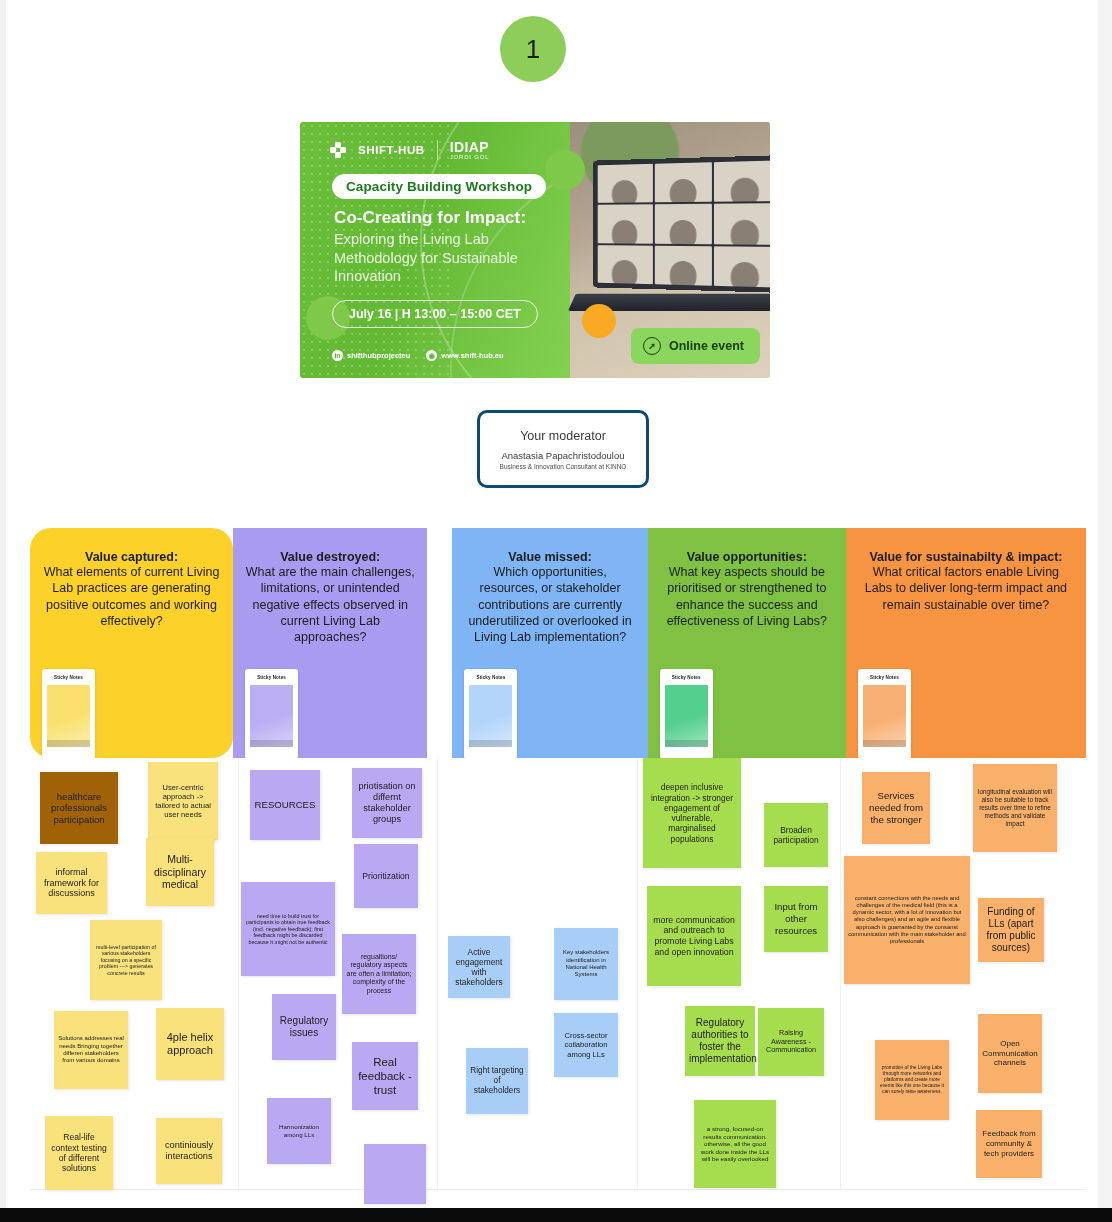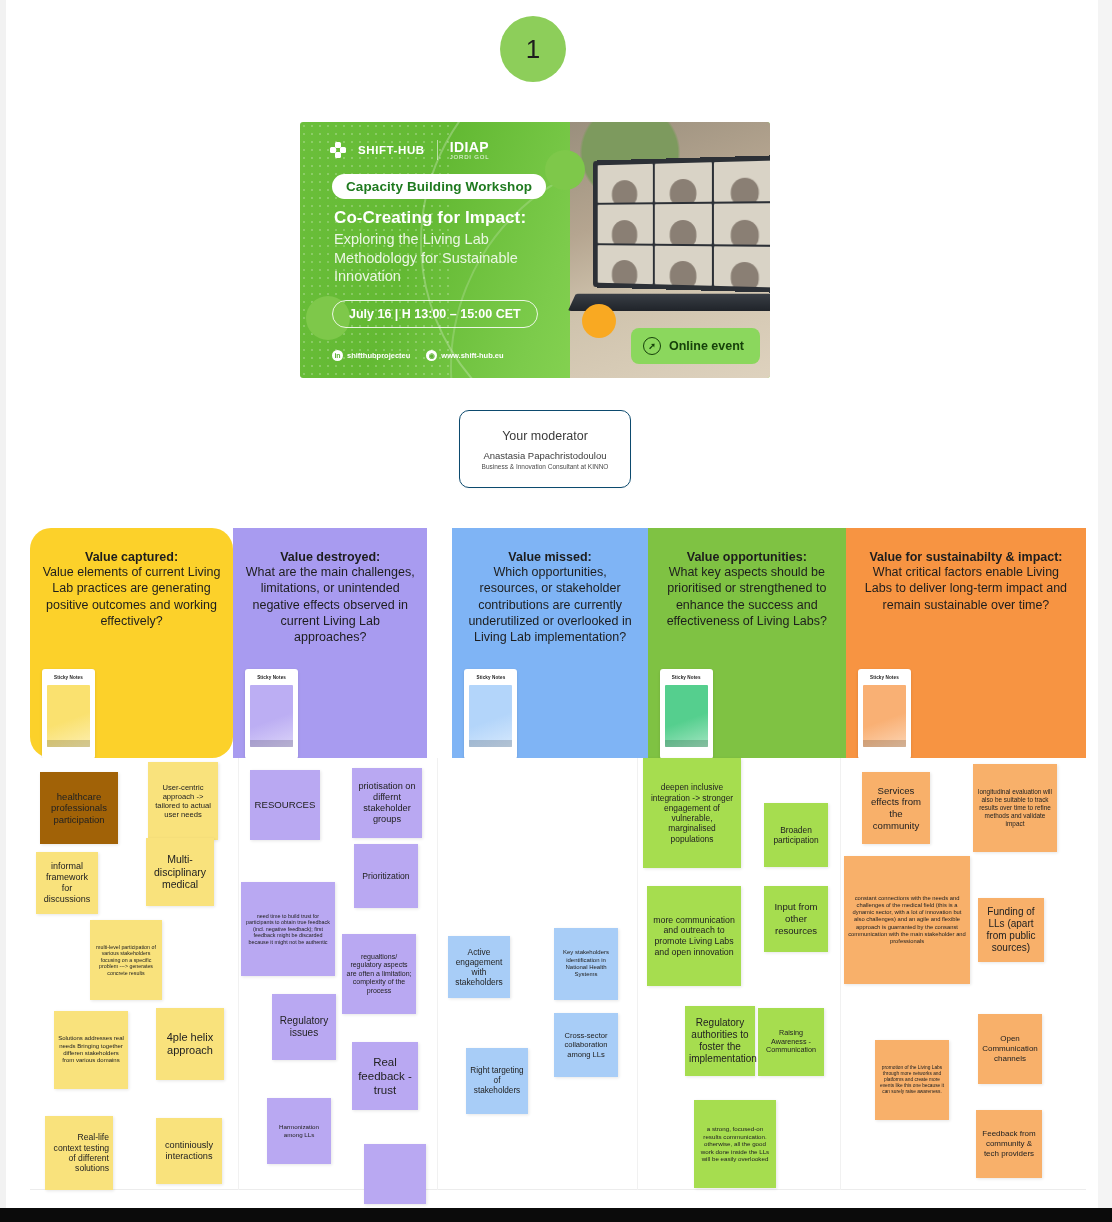--- a/index.html
+++ b/index.html
@@ -141,22 +141,22 @@
     padding:9px 16px 9px 12px; border-radius:8px;
     display:flex; align-items:center; gap:8px;
   }
   #banner .online-btn .cur {
     width:18px; height:18px; border-radius:50%; border:1.5px solid #16410a;
     display:flex; align-items:center; justify-content:center; font-size:9px;
   }
 
   
   #moderator {
-    position:absolute; left:459px; top:410px; width:172px; height:78px;
-    background:#fff; border:1px solid #0c4a6e; border-radius:10px;
+    position:absolute; left:477px; top:410px; width:172px; height:78px;
+    background:#fff; border:3px solid #0c4a6e; border-radius:10px;
     display:flex; flex-direction:column; align-items:center; justify-content:center;
     box-shadow:0 1px 2px rgba(0,0,0,.03);
   }
   #moderator .mod-title { font-size:12.5px; color:#3b3b3b; margin-bottom:7px; }
   #moderator .mod-name  { font-size:9.5px; color:#3b3b3b; }
   #moderator .mod-role  { font-size:6.5px; color:#4a4a4a; margin-top:2px; }
 
   
   #band {
     position:absolute; left:30px; top:528px; width:1056px; height:230px;
@@ -273,21 +273,21 @@
 
   <div id="moderator">
     <div class="mod-title">Your moderator</div>
     <div class="mod-name">Anastasia Papachristodoulou</div>
     <div class="mod-role">Business &amp; Innovation Consultant at KINNO</div>
   </div>
 
   <div id="band">
       <div class="col-head" style="width: 208px; background: rgb(252, 209, 42); border-radius: 21px;">
         <span class="q-title">Value captured:</span>
-        <span class="q-body">Value elements of current Living Lab practices are generating positive outcomes and working effectively?</span>
+        <span class="q-body">What elements of current Living Lab practices are generating positive outcomes and working effectively?</span>
         <div class="stack">
           <div class="stack-label">Sticky Notes</div>
           <div class="pad" style="background: linear-gradient(160deg, rgb(250, 225, 111) 0%, rgb(250, 225, 111) 55%, rgba(255, 255, 255, 0.45) 100%), rgb(250, 225, 111);"></div>
         </div>
       </div>
       <div class="col-head" style="width: 199px; background: rgb(168, 155, 240);">
         <span class="q-title">Value destroyed:</span>
         <span class="q-body">What are the main challenges, limitations, or unintended negative effects observed in current Living Lab approaches?</span>
         <div class="stack">
           <div class="stack-label">Sticky Notes</div>
@@ -320,36 +320,36 @@
       </div>
     </div>
 
   <div id="notes">
       <div class="note" style="left: 10px; top: 14px; width: 78px; height: 72px; background: #a16207; font-size: 9.5px;">
         <span>healthcare professionals participation</span>
       </div>
       <div class="note" style="left: 118px; top: 4px; width: 70px; height: 78px; background: rgb(249, 226, 124); font-size: 7.6px;">
         <span>User-centric approach -&gt; tailored to actual user needs</span>
       </div>
-      <div class="note" style="left: 6px; top: 94px; width: 62px; height: 62px; background: rgb(249, 226, 124); font-size: 9px; align-items: center;">
+      <div class="note" style="left: 6px; top: 94px; width: 71px; height: 62px; background: rgb(249, 226, 124); font-size: 9px; align-items: center;">
         <span>informal framework for discussions</span>
       </div>
       <div class="note" style="left: 116px; top: 80px; width: 68px; height: 68px; background: rgb(249, 226, 124); font-size: 10.5px;">
         <span>Multi-disciplinary medical</span>
       </div>
       <div class="note" style="left: 60px; top: 162px; width: 72px; height: 80px; background: rgb(249, 226, 124); font-size: 5.3px;">
         <span>multi-level participation of various stakeholders focusing on a specific problem ---&gt; generates concrete results</span>
       </div>
       <div class="note" style="left: 24px; top: 253px; width: 74px; height: 78px; background: rgb(249, 226, 124); font-size: 6px;">
         <span>Solutions addresses real needs Bringing together differen stakeholders from various domains</span>
       </div>
       <div class="note" style="left: 126px; top: 250px; width: 68px; height: 72px; background: rgb(249, 226, 124); font-size: 11px;">
         <span>4ple helix approach</span>
       </div>
-      <div class="note" style="left: 15px; top: 358px; width: 68px; height: 74px; background: rgb(249, 226, 124); font-size: 8.6px; text-align: right;">
+      <div class="note" style="left: 15px; top: 358px; width: 68px; height: 74px; background: rgb(249, 226, 124); font-size: 8.6px;">
         <span>Real-life context testing of different solutions</span>
       </div>
       <div class="note" style="left: 126px; top: 360px; width: 66px; height: 66px; background: rgb(249, 226, 124); font-size: 9.2px;">
         <span>continiously interactions</span>
       </div>
       <div class="col-sep" style="left: 208px;"></div>
       <div class="note" style="left: 220px; top: 12px; width: 70px; height: 70px; background: rgb(185, 168, 242); font-size: 9.6px;">
         <span>RESOURCES</span>
       </div>
       <div class="note" style="left: 322px; top: 10px; width: 70px; height: 70px; background: rgb(185, 168, 242); font-size: 9.2px;">
@@ -406,32 +406,32 @@
         <span>Regulatory authorities to foster the implementation</span>
       </div>
       <div class="note" style="left: 728px; top: 250px; width: 66px; height: 68px; background: rgb(166, 221, 79); font-size: 7.2px;">
         <span>Raising Awareness - Communication</span>
       </div>
       <div class="note" style="left: 664px; top: 342px; width: 82px; height: 88px; background: rgb(166, 221, 79); font-size: 6.2px;">
         <span>a strong, focused-on results communication. otherwise, all the good work done inside the LLs will be easily overlooked</span>
       </div>
       <div class="col-sep" style="left: 810px;"></div>
       <div class="note" style="left: 832px; top: 14px; width: 68px; height: 72px; background: rgb(248, 176, 106); font-size: 9.6px;">
-        <span>Services effects from the community</span>
+        <span>Services needed from the stronger</span>
       </div>
       <div class="note" style="left: 943px; top: 6px; width: 84px; height: 88px; background: rgb(248, 176, 106); font-size: 6.4px;">
         <span>longitudinal evaluation will also be suitable to track results over time to refine methods and validate impact</span>
       </div>
       <div class="note" style="left: 814px; top: 98px; width: 126px; height: 128px; background: rgb(248, 176, 106); font-size: 5.8px;">
         <span>constant connections with the needs and challenges of the medical field (this is a dynamic sector, with a lot of innovation but also challenges) and an agile and flexible approach is guarranted by the consanst communication with the main stakeholder and professionals</span>
       </div>
       <div class="note" style="left: 948px; top: 140px; width: 66px; height: 64px; background: rgb(248, 176, 106); font-size: 10px;">
         <span>Funding of LLs (apart from public sources)</span>
       </div>
-      <div class="note" style="left: 948px; top: 256px; width: 64px; height: 70px; background: rgb(248, 176, 106); font-size: 8px;">
+      <div class="note" style="left: 948px; top: 256px; width: 64px; height: 79px; background: rgb(248, 176, 106); font-size: 8px;">
         <span>Open Communication channels</span>
       </div>
       <div class="note" style="left: 845px; top: 282px; width: 74px; height: 80px; background: rgb(248, 176, 106); font-size: 4.8px;">
         <span>promotion of the Living Labs through more networks and platforms and create more events like this one because it can surely raise awareness.</span>
       </div>
       <div class="note" style="left: 946px; top: 352px; width: 66px; height: 68px; background: rgb(248, 176, 106); font-size: 8px;">
         <span>Feedback from community &amp; tech providers</span>
       </div>
     </div>
 

